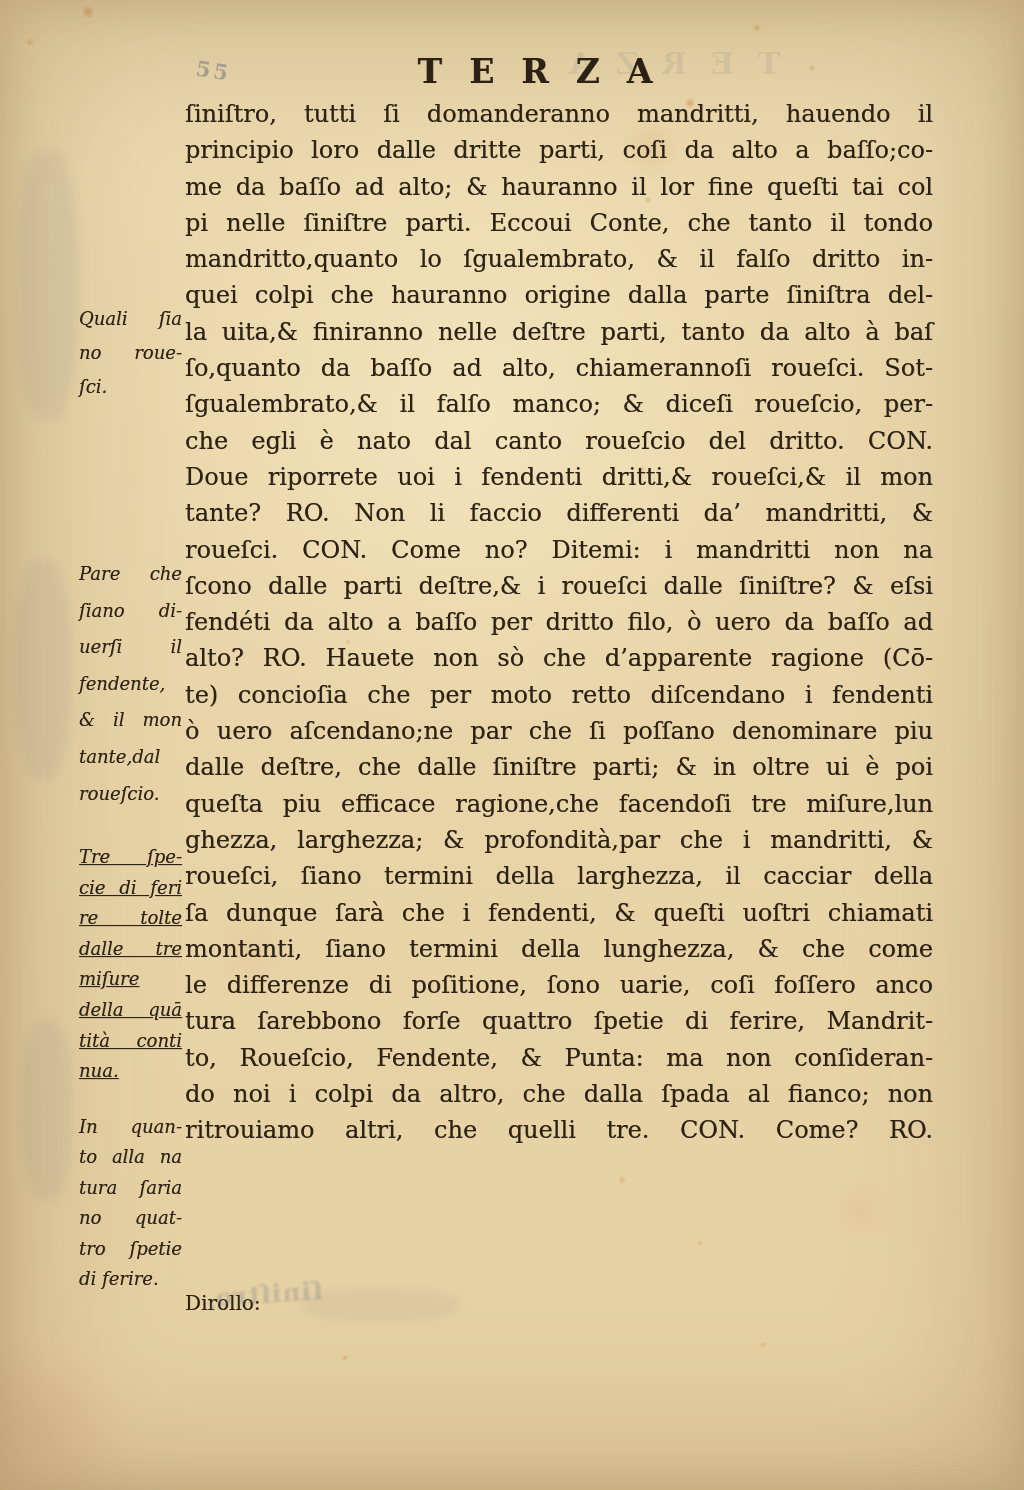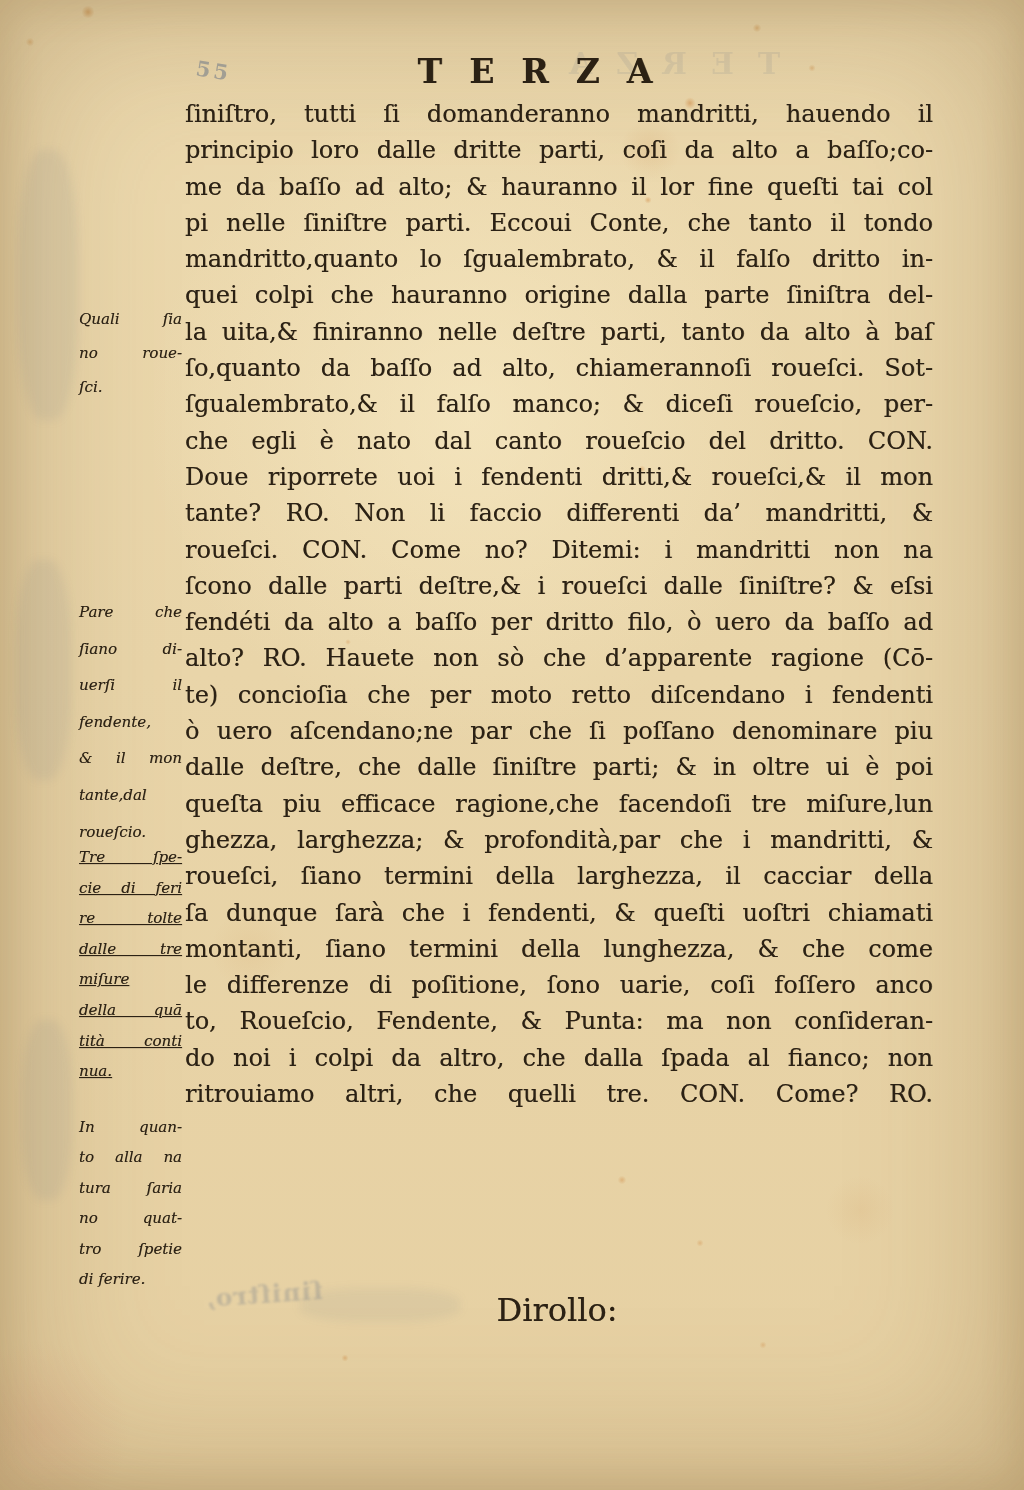--- a/index.html
+++ b/index.html
@@ -49,32 +49,32 @@
   .body-text {
     position:absolute; left:185px; top:96px; width:748px;
     font-size:24px; line-height:36.3px;
   }
   .body-line {
     text-align:justify; text-align-last:justify; text-justify:inter-word;
     text-shadow:.35px .35px .55px rgba(43,33,20,.5);
   }
   .catchword-row {
     position:absolute; left:185px; top:1291px; width:744px;
-    text-align:center; font-size:32px;
+    text-align:left; font-size:20px;
   }
   .catchword { text-shadow:.35px .35px .55px rgba(43,33,20,.5); }
 
   
   .note {
     position:absolute; left:79px; width:103px;
-    font-style:italic; font-size:15px;
+    font-style:italic; font-size:18px;
     text-shadow:.3px .3px .5px rgba(43,33,20,.45);
   }
   .n1 { top:302px;  line-height:34px;   }
-  .n2 { top:594px;  line-height:36.6px; }
+  .n2 { top:556px;  line-height:36.6px; }
   .n3 { top:842px;  line-height:30.6px;text-decoration:underline; }
   .n4 { top:1112px; line-height:30.4px; }
   .note-line { text-align:justify; text-align-last:justify; }
   .note-line:last-child { text-align-last:left; }
 
   
   .ghost { position:absolute; color:#6e7887; pointer-events:none; }
   .ghost-pagenum {
     left:196px; top:58px; font-size:21px; opacity:.55;
     transform:rotate(9deg); letter-spacing:3px; font-weight:bold;
@@ -164,20 +164,21 @@
       <div class="body-line">alto? RO. Hauete non sò che d’apparente ragione (Cō-</div>
       <div class="body-line">te) concioſia che per moto retto diſcendano i fendenti</div>
       <div class="body-line">ò uero aſcendano;ne par che ſi poſſano denominare piu</div>
       <div class="body-line">dalle deſtre, che dalle ſiniſtre parti; &amp; in oltre ui è poi</div>
       <div class="body-line">queſta piu efficace ragione,che facendoſi tre miſure,lun</div>
       <div class="body-line">ghezza, larghezza; &amp; profondità,par che i mandritti, &amp;</div>
       <div class="body-line">roueſci, ſiano termini della larghezza, il cacciar della</div>
       <div class="body-line">ſa dunque ſarà che i fendenti, &amp; queſti uoſtri chiamati</div>
       <div class="body-line">montanti, ſiano termini della lunghezza, &amp; che come</div>
       <div class="body-line">le differenze di poſitione, ſono uarie, coſi foſſero anco</div>
+      <div class="body-line">tura ſarebbono forſe quattro ſpetie di ferire, Mandrit-</div>
       <div class="body-line">to, Roueſcio, Fendente, &amp; Punta: ma non conſideran-</div>
       <div class="body-line">do noi i colpi da altro, che dalla ſpada al fianco; non</div>
       <div class="body-line">ritrouiamo altri, che quelli tre. CON. Come? RO.</div>
     </main>
 
   <div class="catchword-row">
     <span class="catchword">Dirollo:</span>
   </div>
 
   <div class="ghost ghost-bottom">ſiniſtro,</div>

